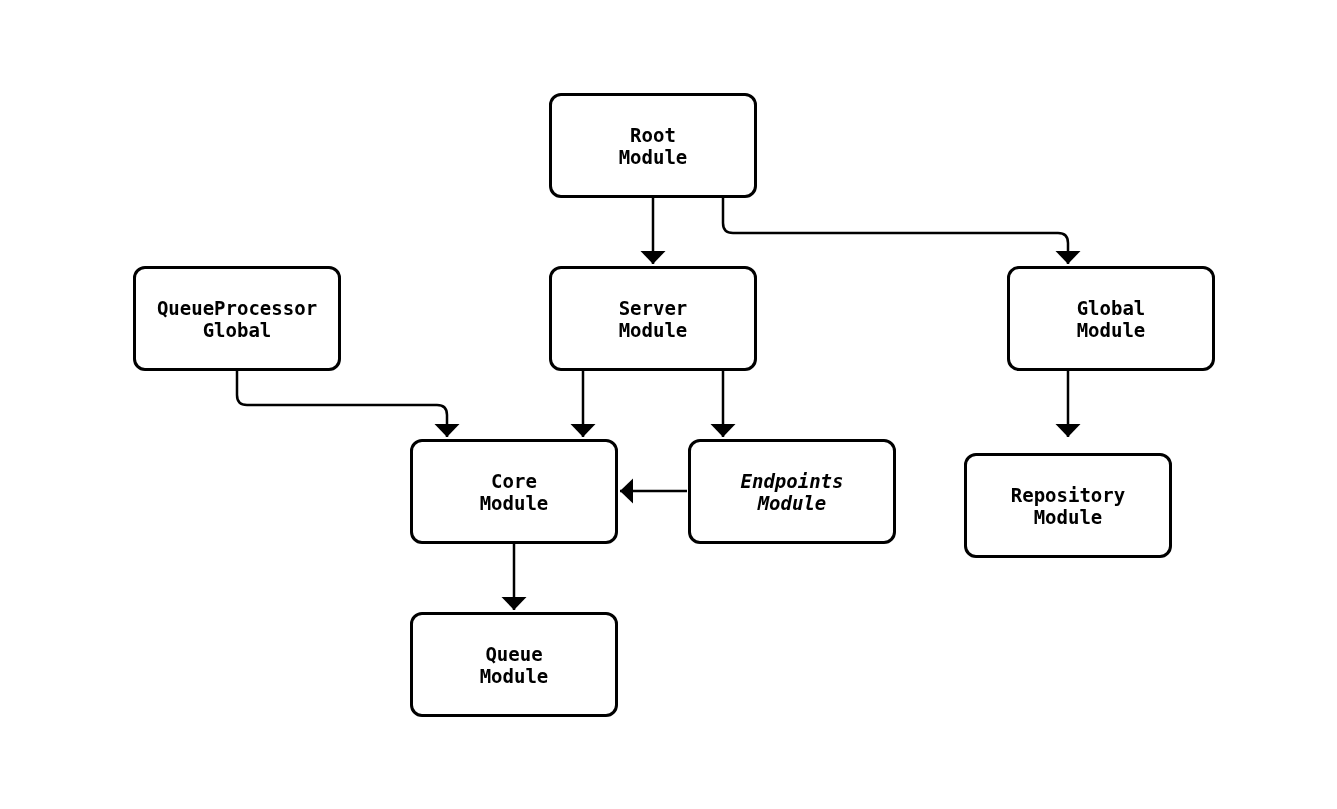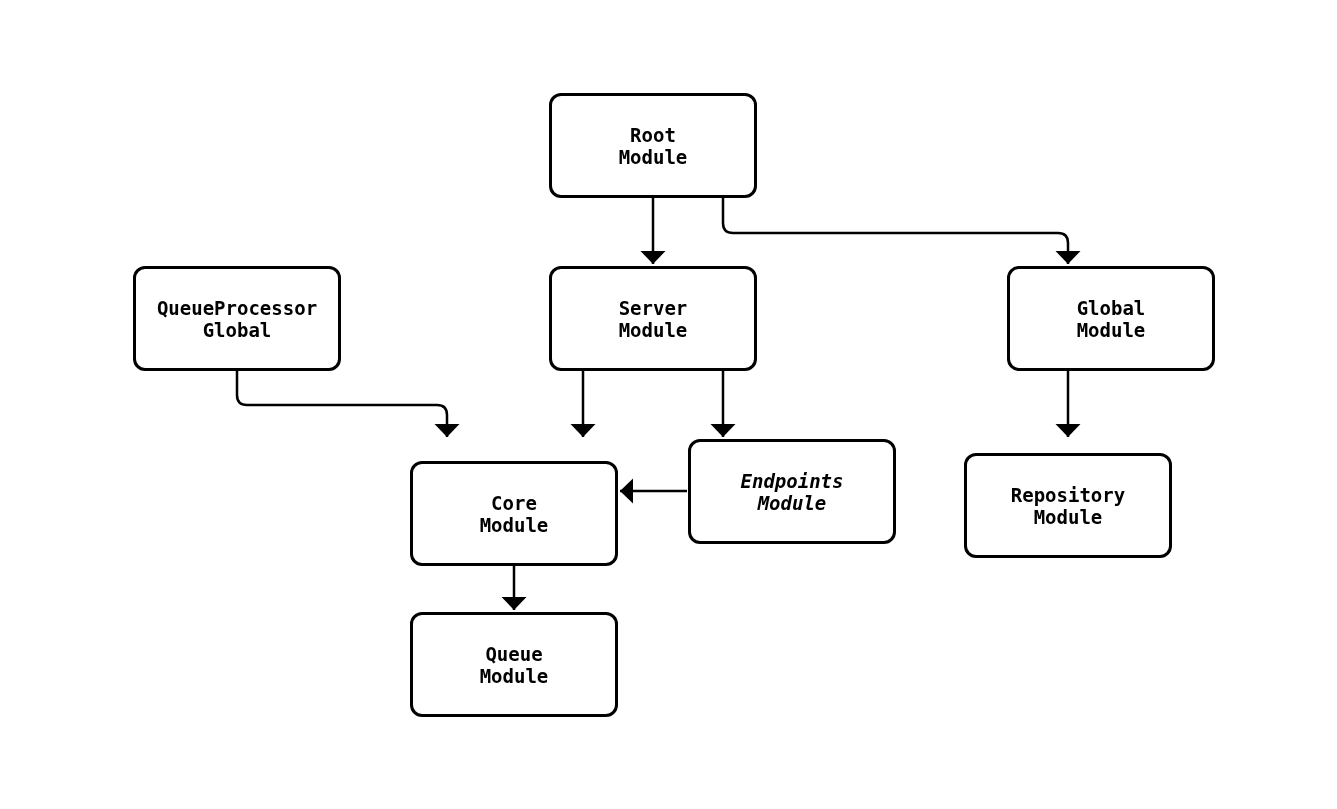--- a/index.html
+++ b/index.html
@@ -92,21 +92,21 @@
   <div class="node" style="left:549px; top:266px;">
     <span class="node-label">Server
 Module</span>
   </div>
 
   <div class="node" style="left:964px; top:266px;margin-left:43px;">
     <span class="node-label">Global
 Module</span>
   </div>
 
-  <div class="node" style="left:410px; top:461px;">
+  <div class="node" style="left:410px; top:439px;">
     <span class="node-label">Core
 Module</span>
   </div>
 
   <div class="node" style="left:688px; top:439px;font-style:italic;">
     <span class="node-label">Endpoints
 Module</span>
   </div>
 
   <div class="node" style="left:964px; top:439px;margin-top:14px;">

